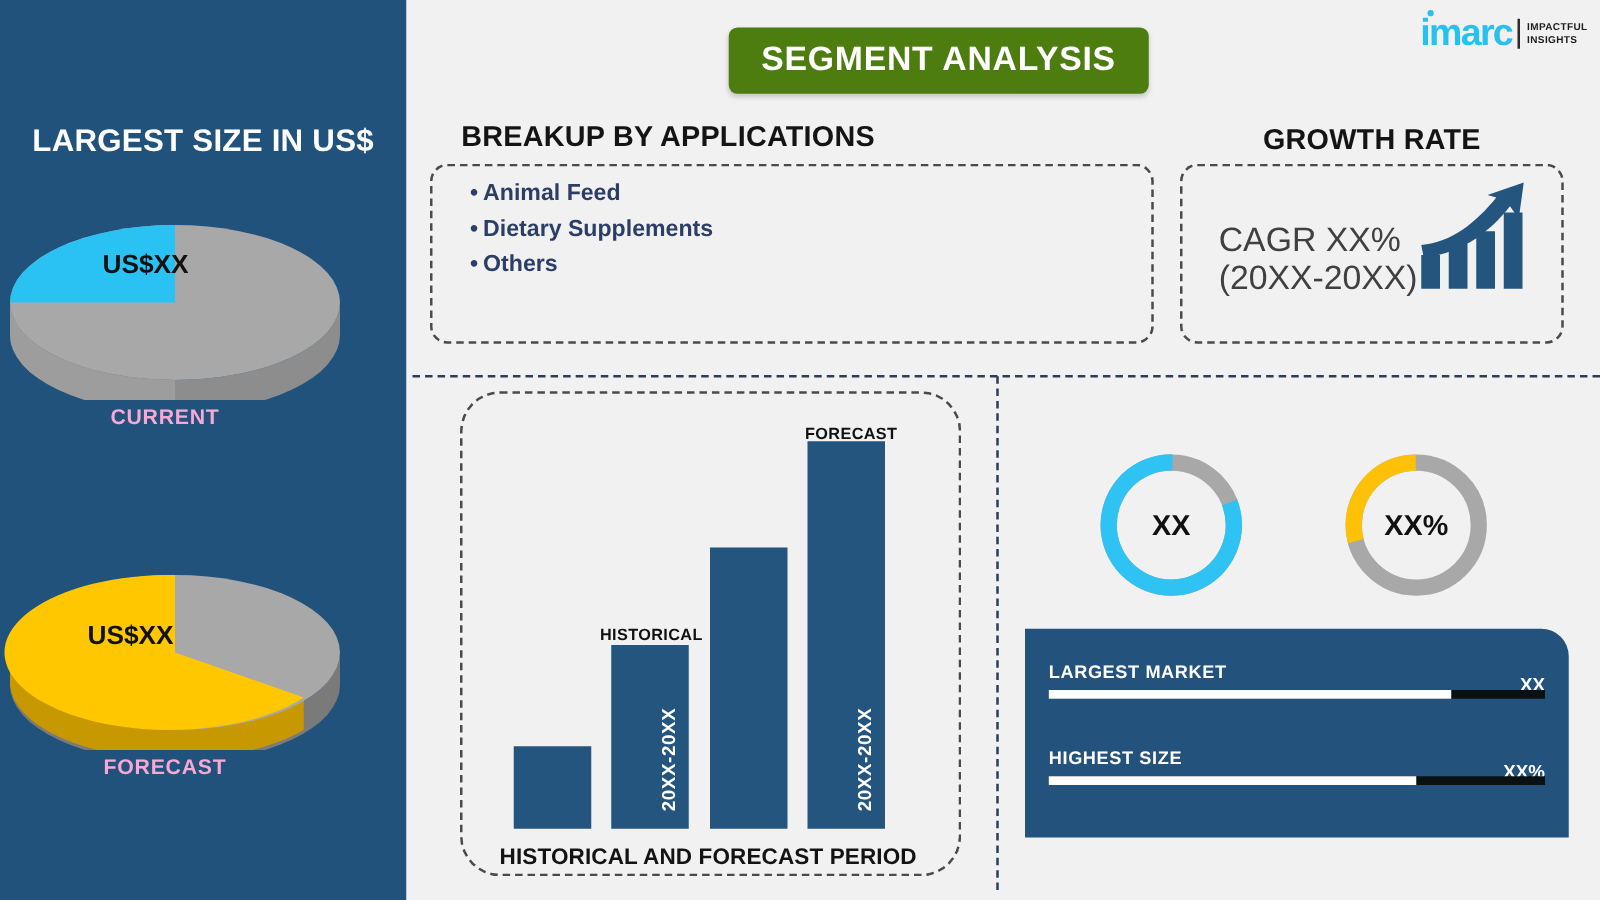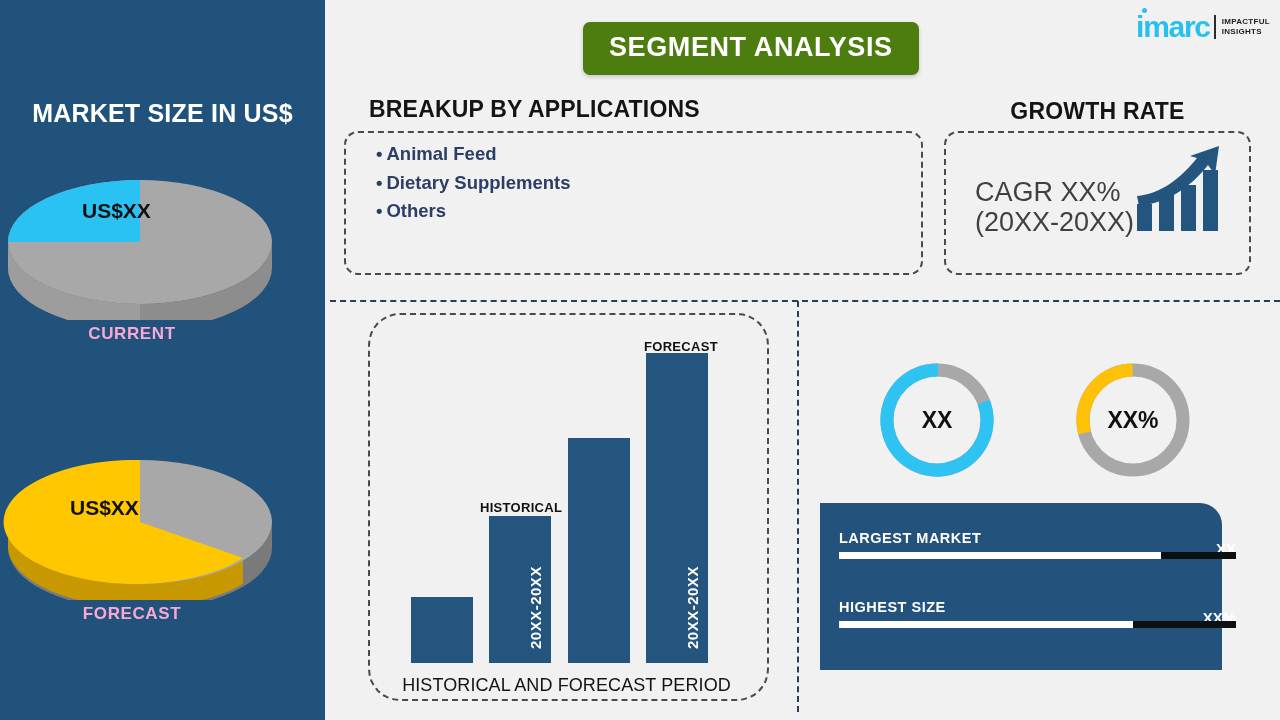--- a/index.html
+++ b/index.html
@@ -119,35 +119,35 @@
   .lbl-forecast{left:644px;top:339px;}
   .bar-inner-label{
     position:absolute;color:#ffffff;font-size:15px;font-weight:bold;
     letter-spacing:.5px;white-space:nowrap;
     transform-origin:left top;transform:rotate(-90deg);
   }
   .inner-2{left:527px;top:649px;}
   .inner-4{left:684px;top:649px;}
   .bars-caption{
     position:absolute;left:368px;top:675px;width:397px;text-align:center;
-    color:#131313;font-size:18px;font-weight:normal;letter-spacing:.1px;
+    color:#131313;font-size:18px;font-weight:bold;letter-spacing:.1px;
   }
 
   
   .donut{position:absolute;}
   .donut-1{left:874px;top:357px;}
   .donut-2{left:1070px;top:357px;}
   .donut-label{
     font-family:"Liberation Sans", sans-serif;
     font-weight:bold;fill:#111111;font-size:23px;
   }
 
   
   .stats-panel{
-    position:absolute;left:820px;top:503px;width:402px;height:167px;
+    position:absolute;left:820px;top:503px;width:435px;height:167px;
     background:#23527c;border-top-right-radius:22px;
   }
   .stat-row{position:absolute;left:19px;width:397px;}
   .stat-row-1{top:26px;}
   .stat-row-2{top:95px;}
   .stat-label{
     color:#ffffff;font-size:14.5px;font-weight:bold;letter-spacing:.5px;
     display:inline-block;
   }
   .stat-value{
@@ -158,21 +158,21 @@
     position:relative;margin-top:5px;height:7px;background:#0b1013;width:100%;
   }
   .stat-fill{position:absolute;left:0;top:0;height:7px;background:#ffffff;}
 </style>
 </head>
 <body>
 
 <div class="page">
 
   <div class="sidebar">
-    <div class="sidebar-title">MARKET SIZE IN US$</div>
+    <div class="sidebar-title">LARGEST SIZE IN US$</div>
 
     <div class="pie-wrap current">
       <svg class="pie-svg" width="280" height="170" viewBox="0 0 280 170">
 
         <path d="M 8,92 A 132,62 0 0 0 272,92 L 272,118 A 132,62 0 0 1 8,118 Z" fill="#8d8d8d"></path>
         <path d="M 8,92 A 132,62 0 0 0 140,154 L 140,180 A 132,62 0 0 1 8,118 Z" fill="#9d9d9d"></path>
 
         <ellipse cx="140" cy="92" rx="132" ry="62" fill="#a8a8a8"></ellipse>
 
         <path d="M 140,92 L 140,30 A 132,62 0 0 0 8,92 Z" fill="#29c2f2"></path>

